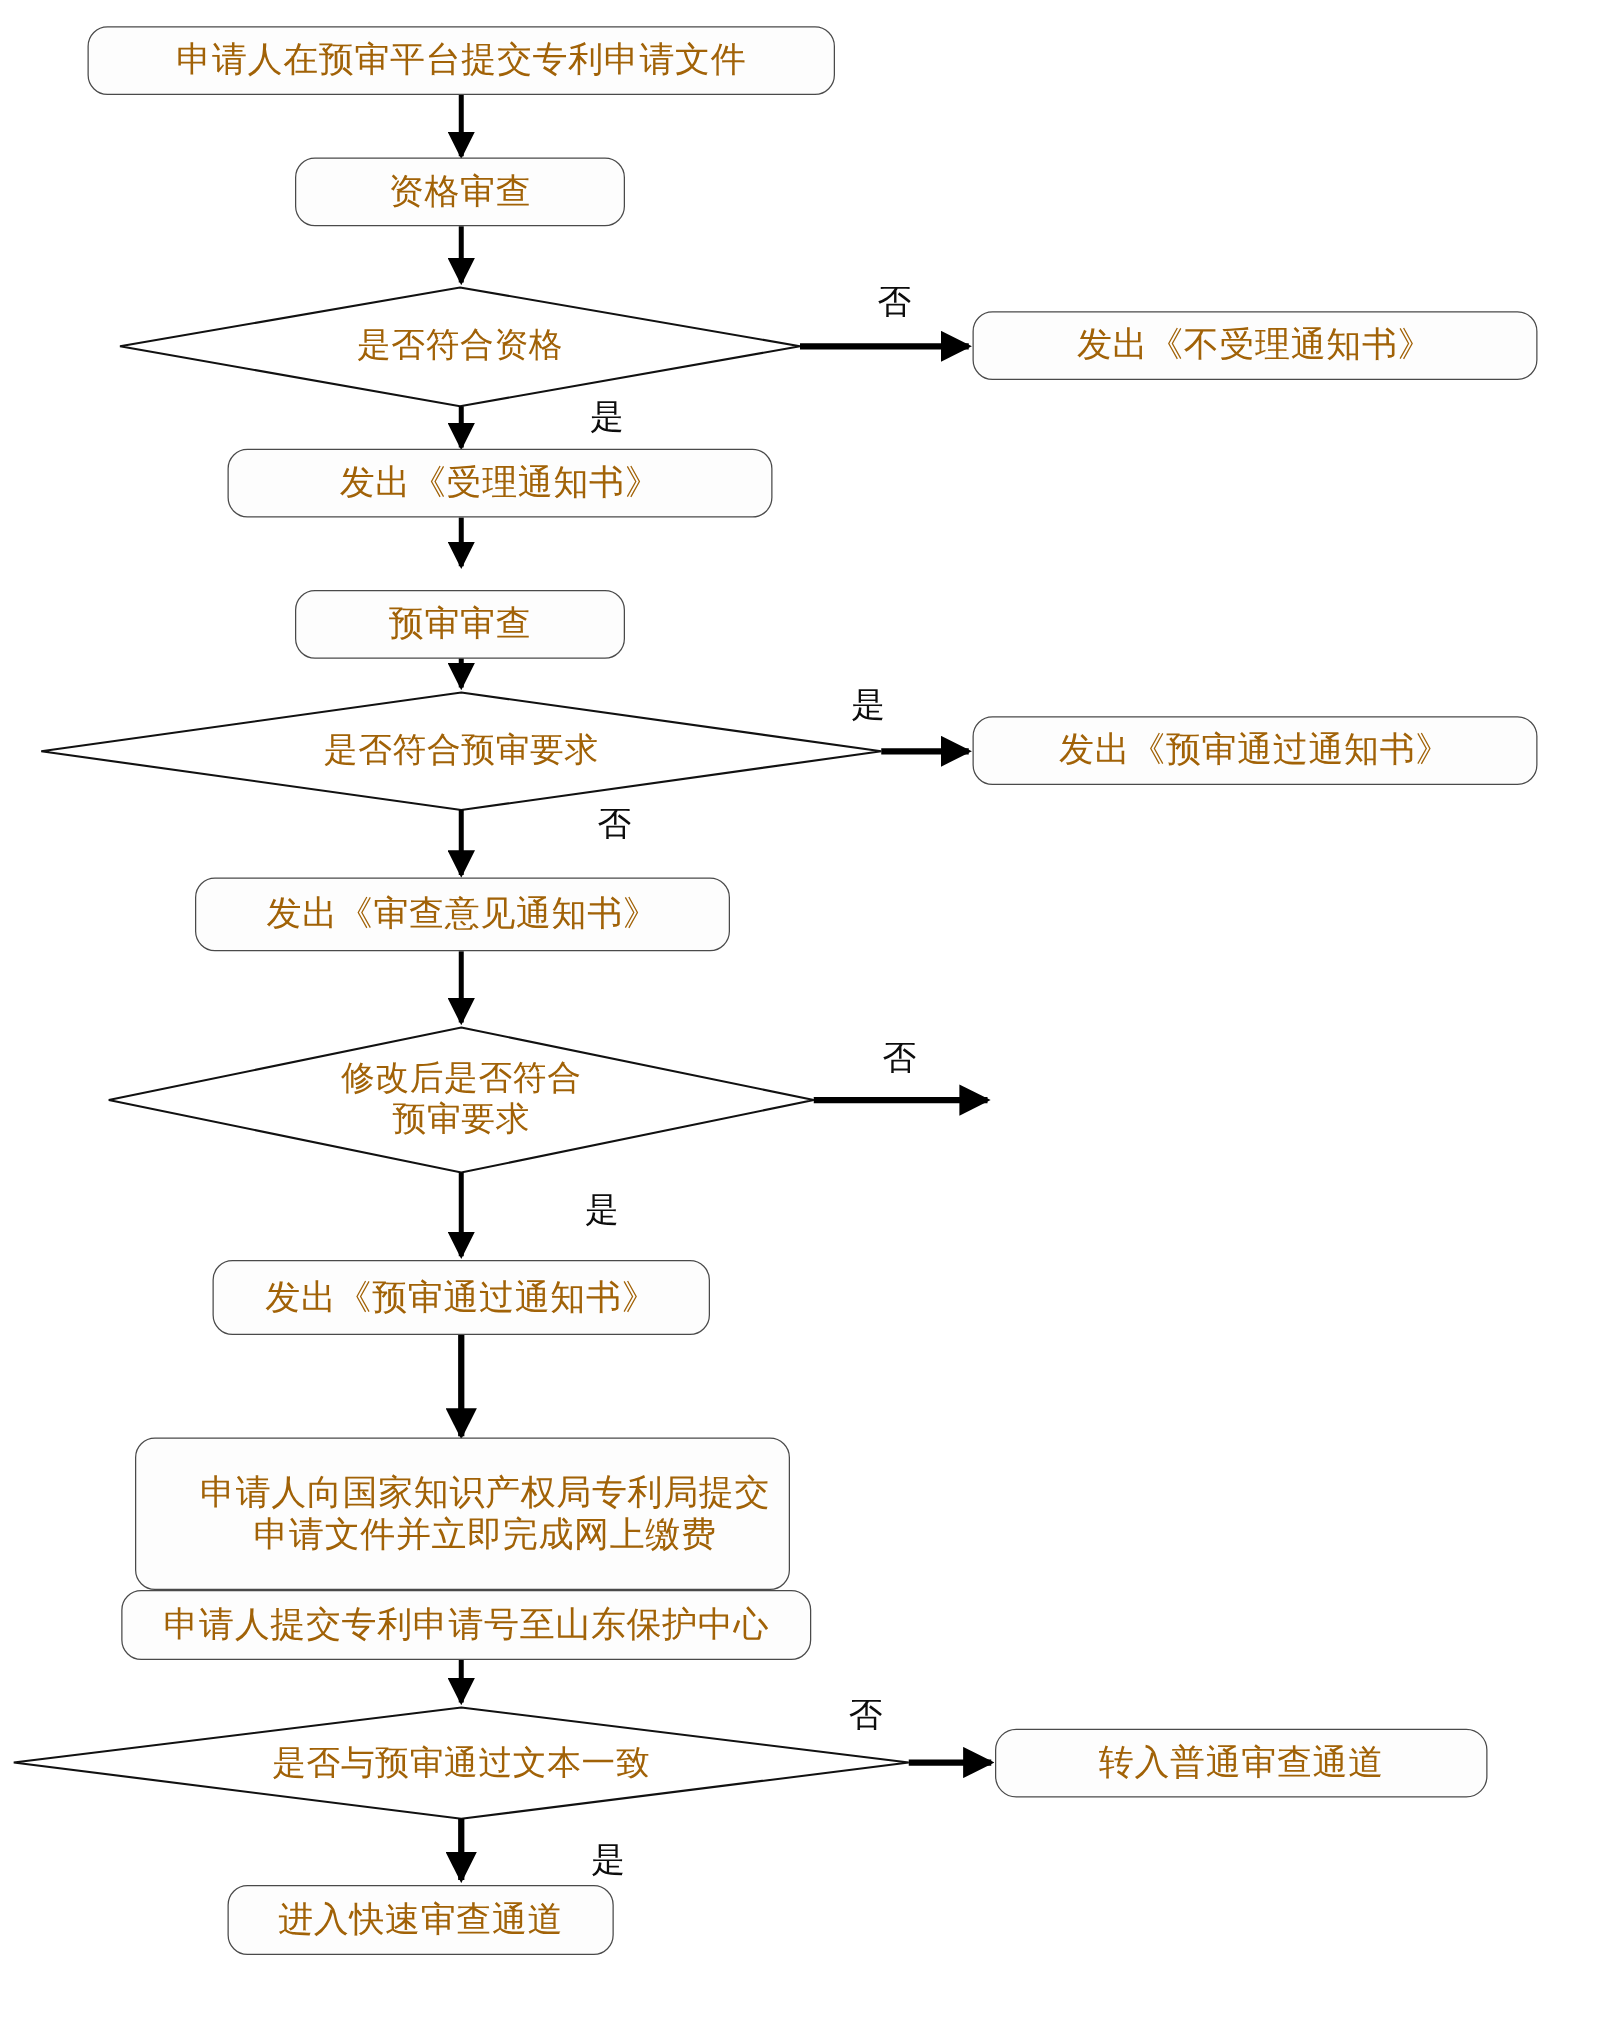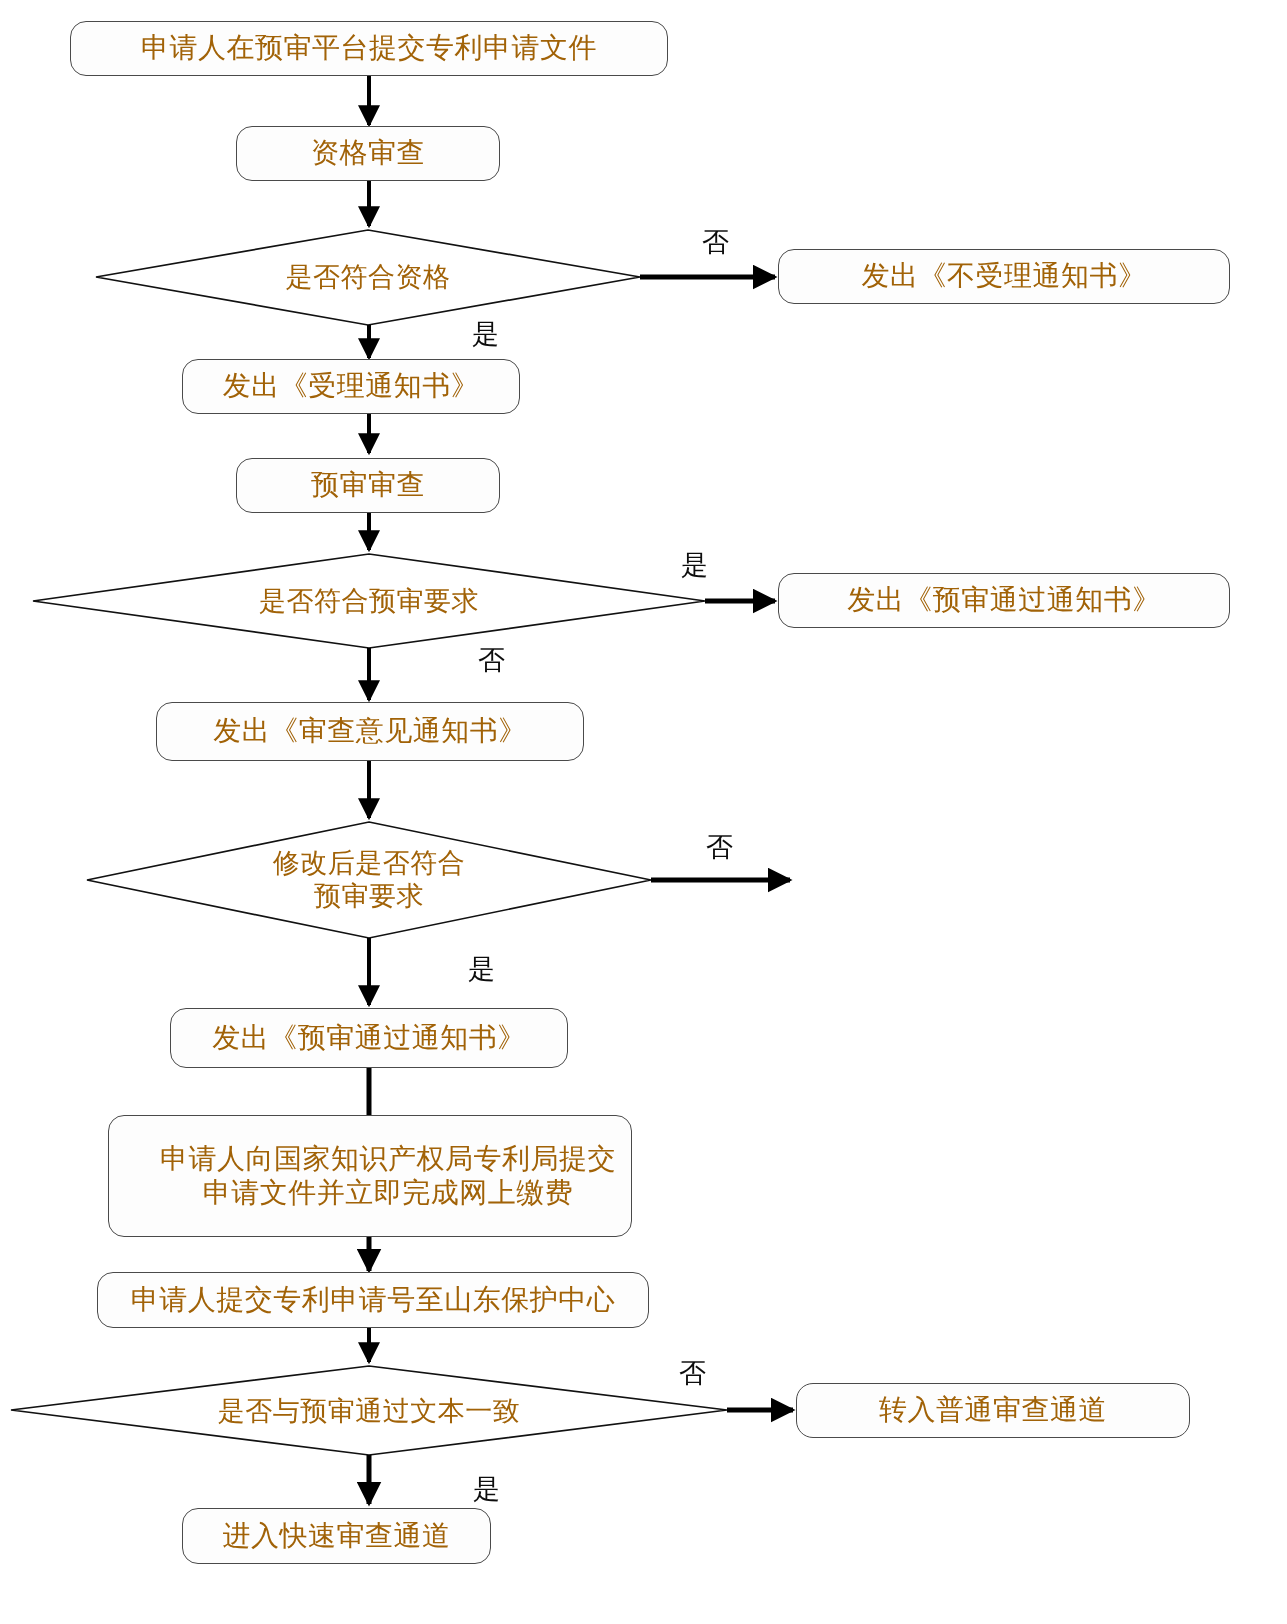--- a/index.html
+++ b/index.html
@@ -94,37 +94,37 @@
   </svg>
 
   <div class="node process" style="left:70px; top:21px; width:598px; height:55px;">申请人在预审平台提交专利申请文件</div>
 
   <div class="node process" style="left:236px; top:126px; width:264px; height:55px;">资格审查</div>
 
   <div class="node decision" style="left:150px; top:252px; width:436px; height:50px;">是否符合资格</div>
 
   <div class="node process" style="left:778px; top:249px; width:452px; height:55px;">发出《不受理通知书》</div>
 
-  <div class="node process" style="left:182px; top:359px; width:338px; height:55px;">发出《受理通知书》</div>
+  <div class="node process" style="left:182px; top:359px; width:436px; height:55px;">发出《受理通知书》</div>
 
-  <div class="node process" style="left:236px; top:458px; width:264px; height:55px;">预审审查</div>
+  <div class="node process" style="left:236px; top:472px; width:264px; height:55px;">预审审查</div>
 
   <div class="node decision" style="left:140px; top:576px; width:458px; height:50px;">是否符合预审要求</div>
 
   <div class="node process" style="left:778px; top:573px; width:452px; height:55px;">发出《预审通过通知书》</div>
 
   <div class="node process" style="left:156px; top:702px; width:428px; height:59px;">发出《审查意见通知书》</div>
 
   <div class="node decision" style="left:175px; top:845px; width:388px; height:70px;">修改后是否符合
 预审要求</div>
 
 
   <div class="node process" style="left:170px; top:1008px; width:398px; height:60px;">发出《预审通过通知书》</div>
 
-  <div class="node process" style="left:108px; top:1115px; width:524px; height:122px;padding-left:36px;">申请人向国家知识产权局专利局提交
+  <div class="node process" style="left:108px; top:1150px; width:524px; height:122px;padding-left:36px;">申请人向国家知识产权局专利局提交
 申请文件并立即完成网上缴费</div>
 
   <div class="node process" style="left:97px; top:1272px; width:552px; height:56px;">申请人提交专利申请号至山东保护中心</div>
 
   <div class="node decision" style="left:140px; top:1387px; width:458px; height:48px;">是否与预审通过文本一致</div>
 
   <div class="node process" style="left:796px; top:1383px; width:394px; height:55px;border-radius:17px;">转入普通审查通道</div>
 
   <div class="node process" style="left:182px; top:1508px; width:309px; height:56px;">进入快速审查通道</div>
 

